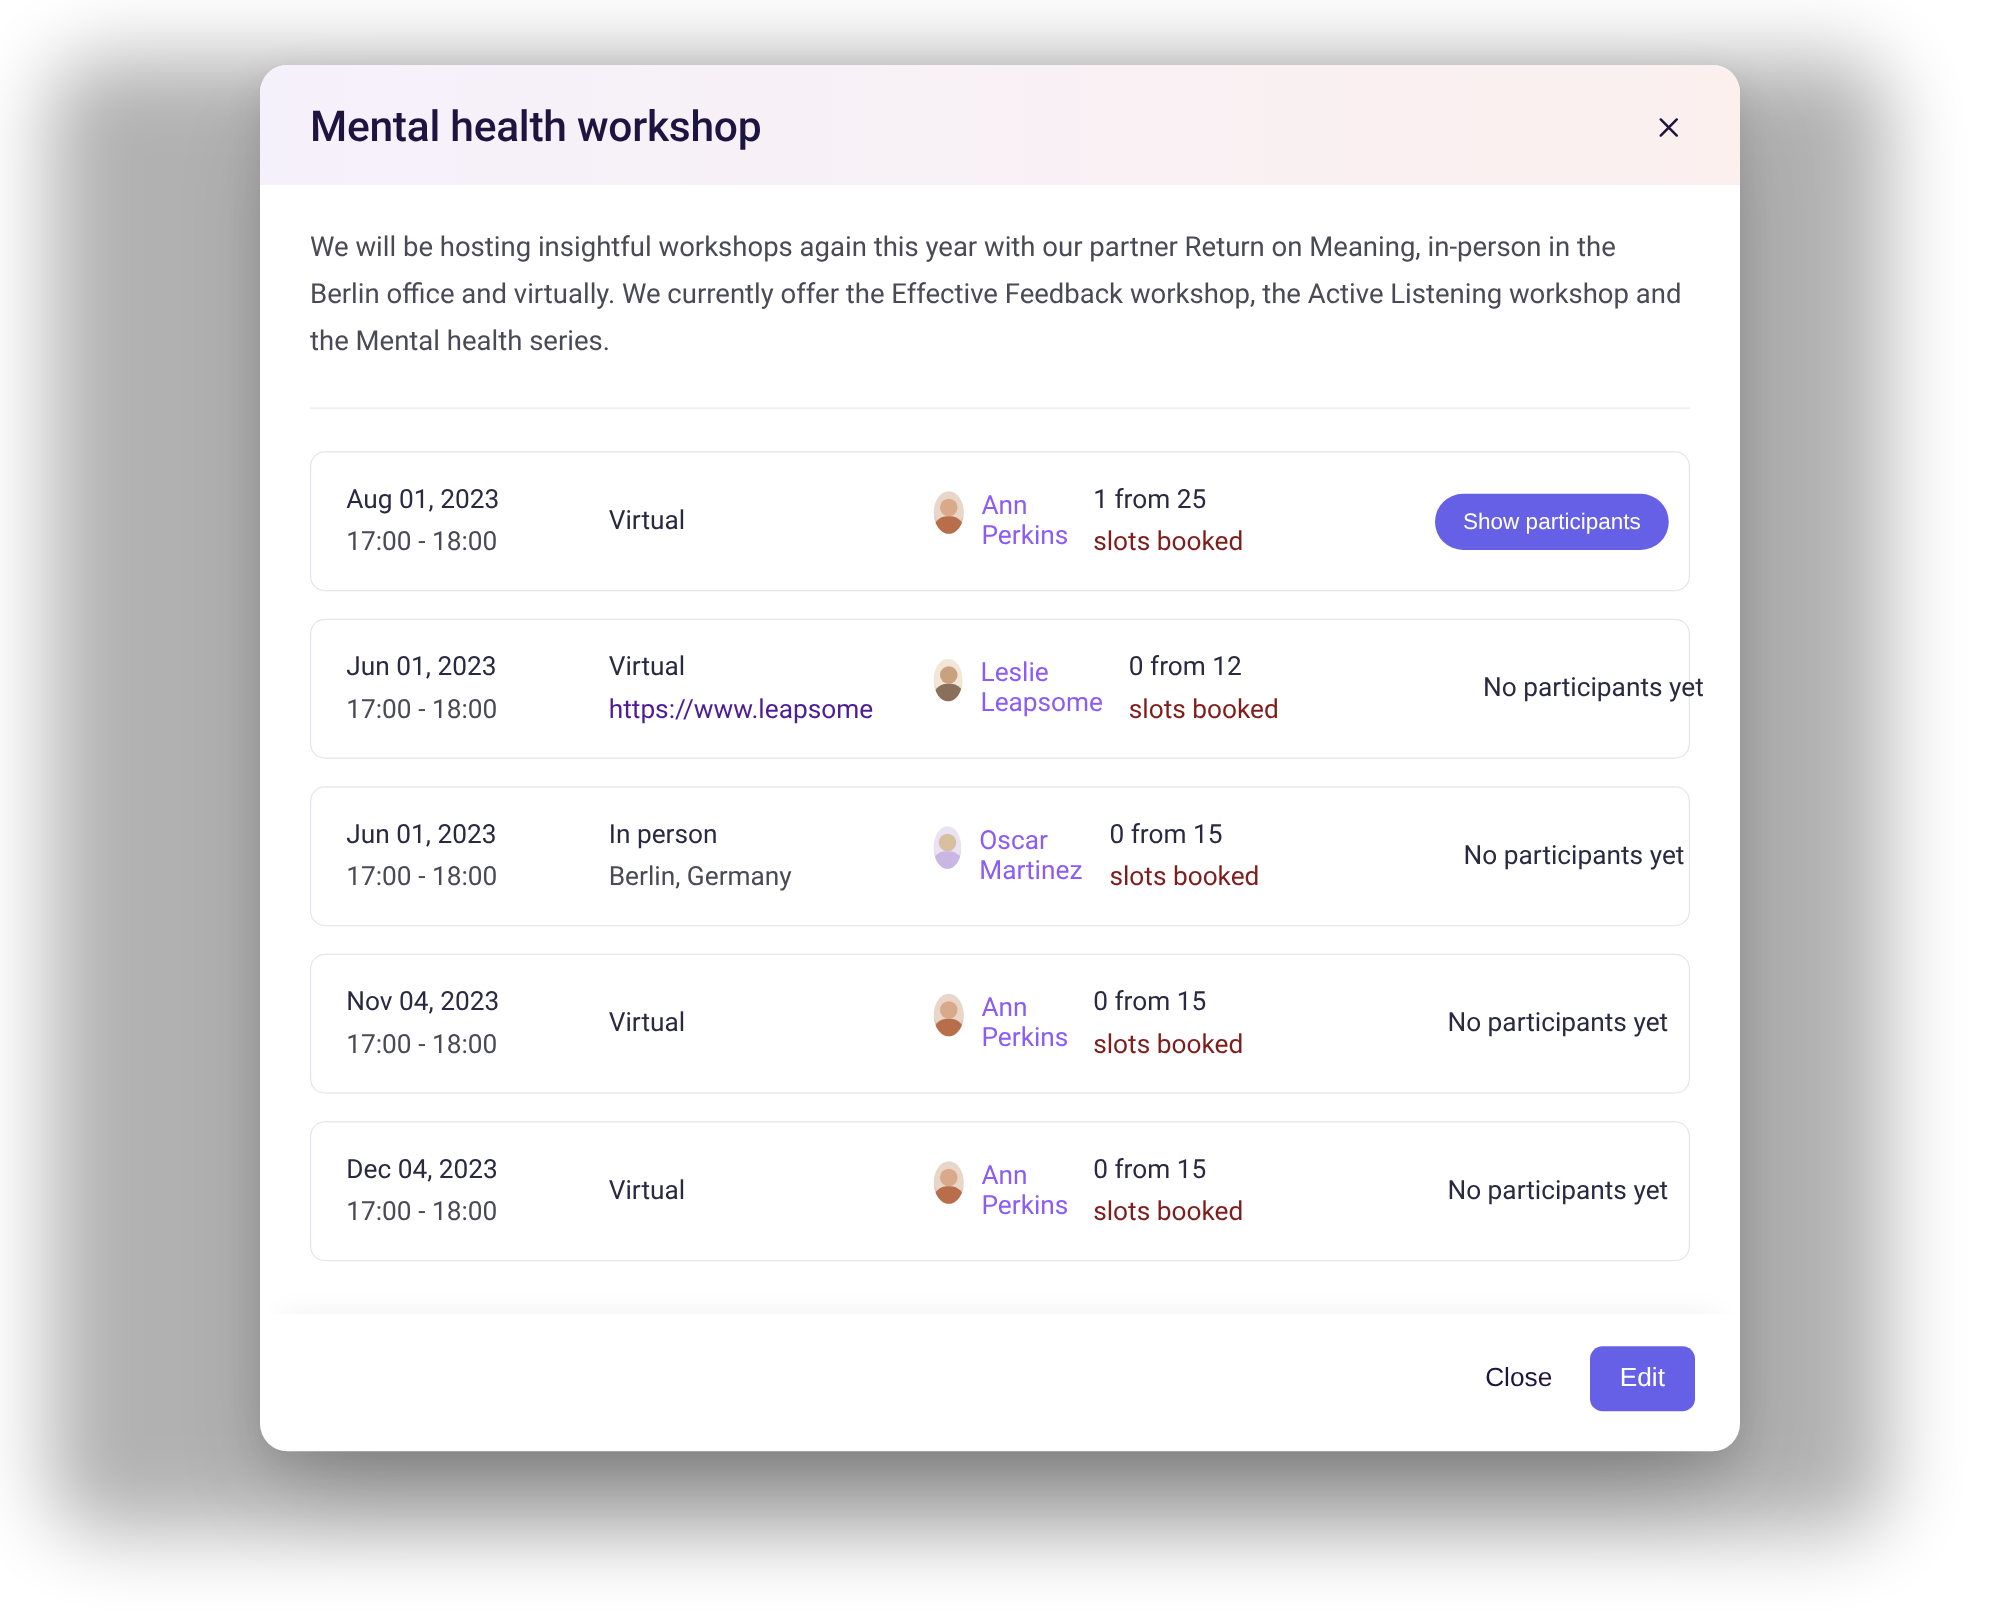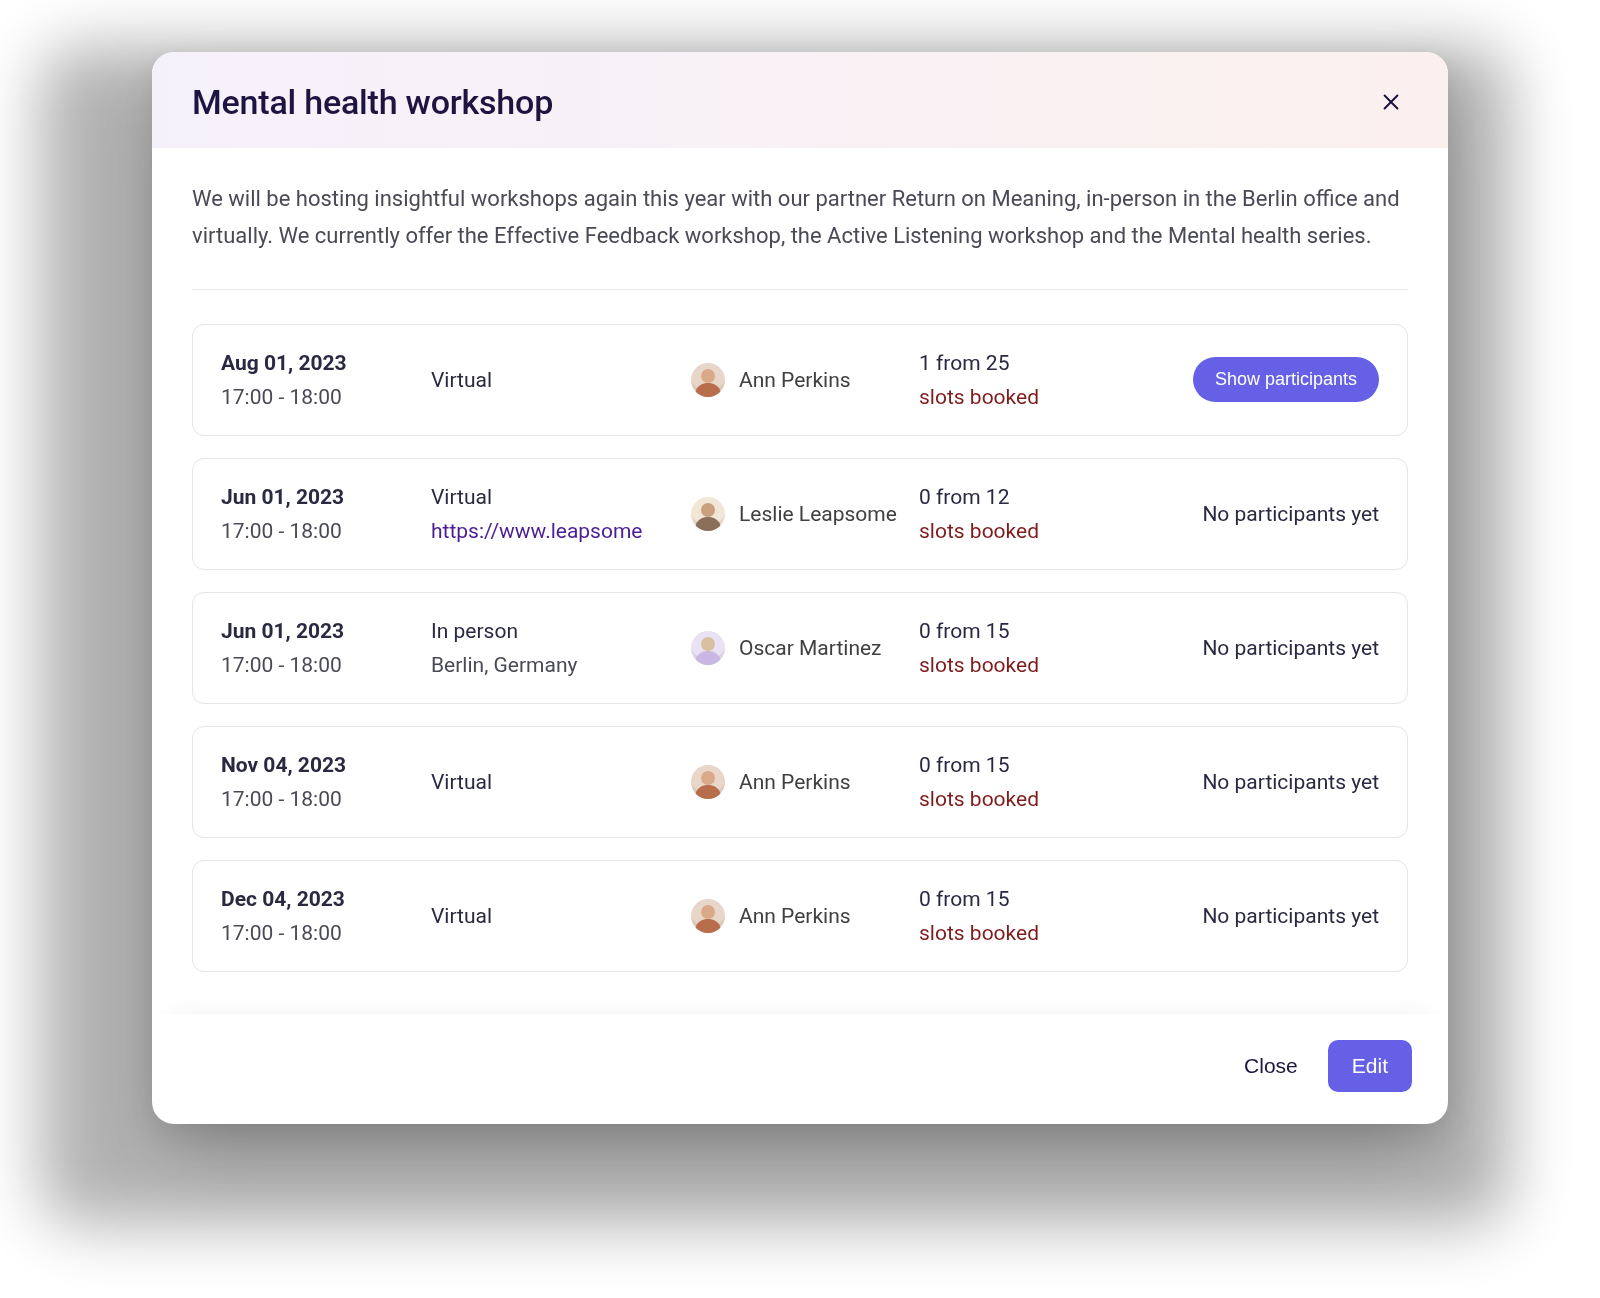--- a/index.html
+++ b/index.html
@@ -29,21 +29,21 @@
     height:1180px;
     border-radius:40px;
     background:#000;
     filter: blur(32px);
     opacity:0.30;
     z-index:0;
   }
   .card {
     position:relative;
     z-index:1;
-    width:1296px;
+    width:1184px;
     background:#ffffff;
     border-radius:22px;
     box-shadow: 0 40px 80px -20px rgba(0,0,0,0.25), 0 10px 30px rgba(0,0,0,0.10);
     overflow:hidden;
   }
   .card-header {
     display:flex;
     align-items:center;
     justify-content:space-between;
     padding: 30px 40px 26px 40px;
@@ -77,26 +77,26 @@
     border:1px solid #e6e4ec;
     border-radius:12px;
     padding: 26px 28px;
     margin-bottom:22px;
     display:grid;
     grid-template-columns: 200px 250px 1fr 240px 210px;
     align-items:center;
     column-gap:10px;
     font-size:21px;
   }
-  .col-date .date { color:#2a2942; font-weight:700; }
+  .col-date .date { color:#2a2942; font-weight:400; }
   .col-date .time { color:#4a4a56; margin-top:10px; }
   .col-loc .mode { color:#2a2942; }
   .col-loc .sub  { margin-top:10px; color:#4a4a56; white-space:nowrap; overflow:hidden; text-overflow:ellipsis; max-width:220px; }
   .col-loc a.sub { color:#4c1d95; text-decoration:none; display:block; }
-  .col-host { display:flex; align-items:center; gap:14px; color:#404040; }
+  .col-host { display:flex; gap:14px; color:#8b5cf6; }
   .avatar {
     width:34px; height:34px; border-radius:50%;
     display:inline-block;
     background:#e8d6c9;
     box-shadow: inset 0 -8px 0 -2px rgba(0,0,0,0.06);
     position:relative;
     overflow:hidden;
   }
   .avatar::before{ 
     content:""; position:absolute; left:50%; top:6px; transform:translateX(-50%);

